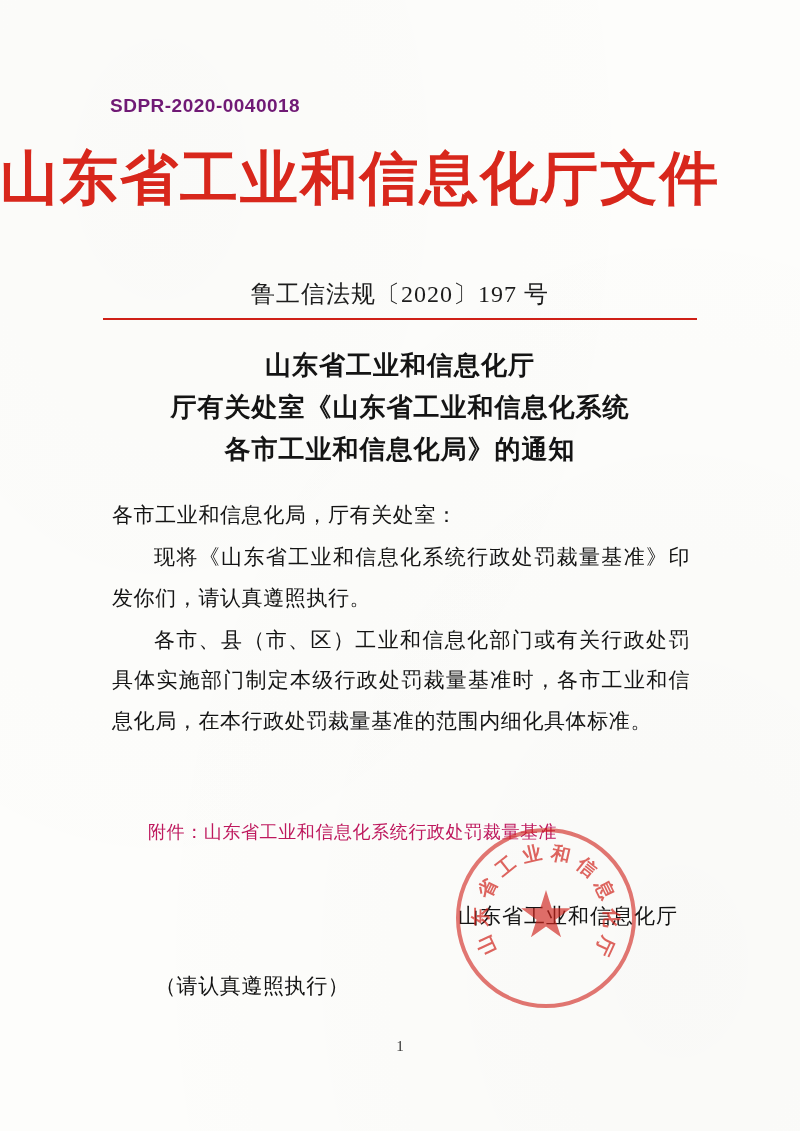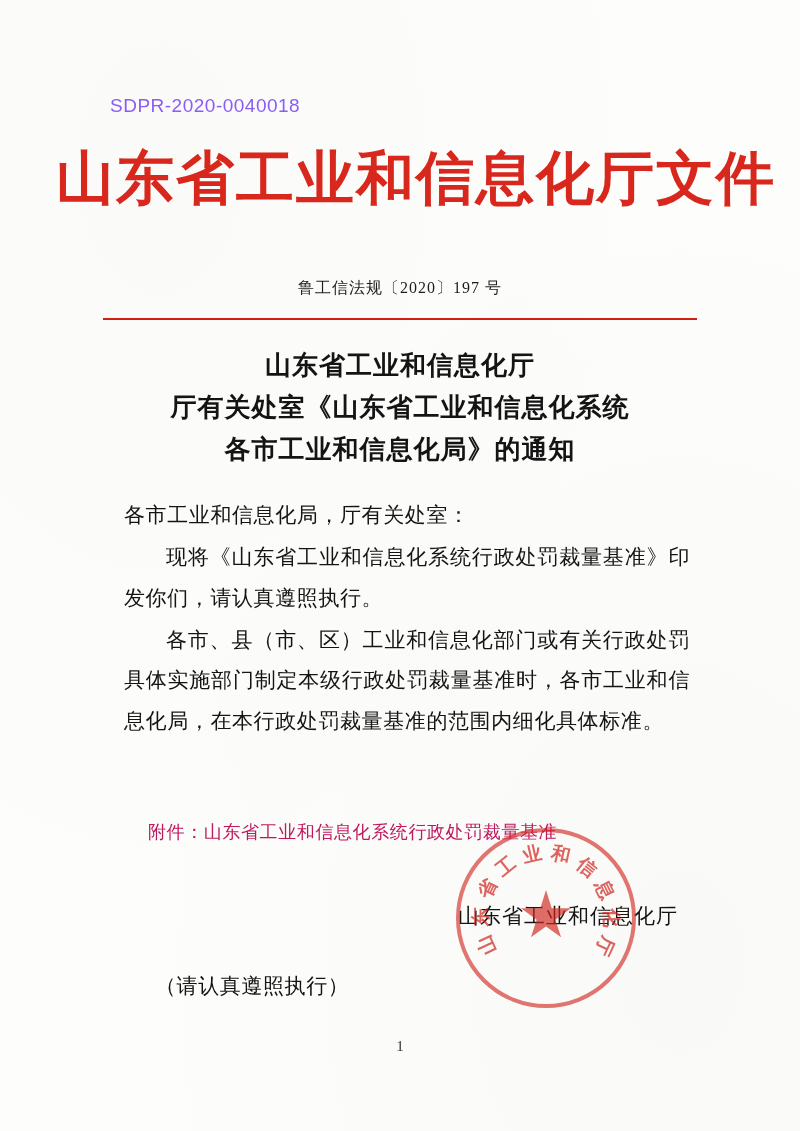--- a/index.html
+++ b/index.html
@@ -34,46 +34,47 @@
     pointer-events: none;
   }
 
   .doc-number {
     position: absolute;
     left: 110px;
     top: 95px;
     font-family: "Liberation Sans", sans-serif;
     font-size: 19px;
     letter-spacing: 0.5px;
-    color: #8b5cf6;
+    color: #701a75;
     white-space: nowrap;
+    font-weight: bold;
   }
 
   .masthead {
     position: absolute;
     left: 0;
     top: 145px;
     width: 776px;
-    text-align: right;
+    text-align: left;
     color: #d8271c;
     font-family: "DejaVu Serif", "Liberation Serif", serif;
     font-weight: bold;
     font-size: 58px;
     letter-spacing: 2px;
     line-height: 1.15;
     white-space: nowrap;
   }
 
   .issue-number {
     position: absolute;
     left: 0;
     top: 278px;
     width: 800px;
     text-align: center;
-    font-size: 16px;
+    font-size: 24px;
     letter-spacing: 1px;
     color: #1d1d1d;
   }
 
   .red-rule {
     position: absolute;
     left: 103px;
     top: 318px;
     width: 594px;
     height: 2px;
@@ -99,21 +100,21 @@
     left: 112px;
     top: 495px;
     width: 578px;
     font-size: 21px;
     line-height: 1.92;
     letter-spacing: 0.6px;
     color: #141414;
     text-align: justify;
   }
   .body-text p {
-    margin: 0 0 2px 12px;
+    margin: 0 0 2px 0;
   }
   .indent { text-indent: 2em; }
 
   .attachment {
     position: absolute;
     left: 112px;
     top: 820px;
     width: 578px;
     font-size: 18px;
     letter-spacing: 0.6px;

